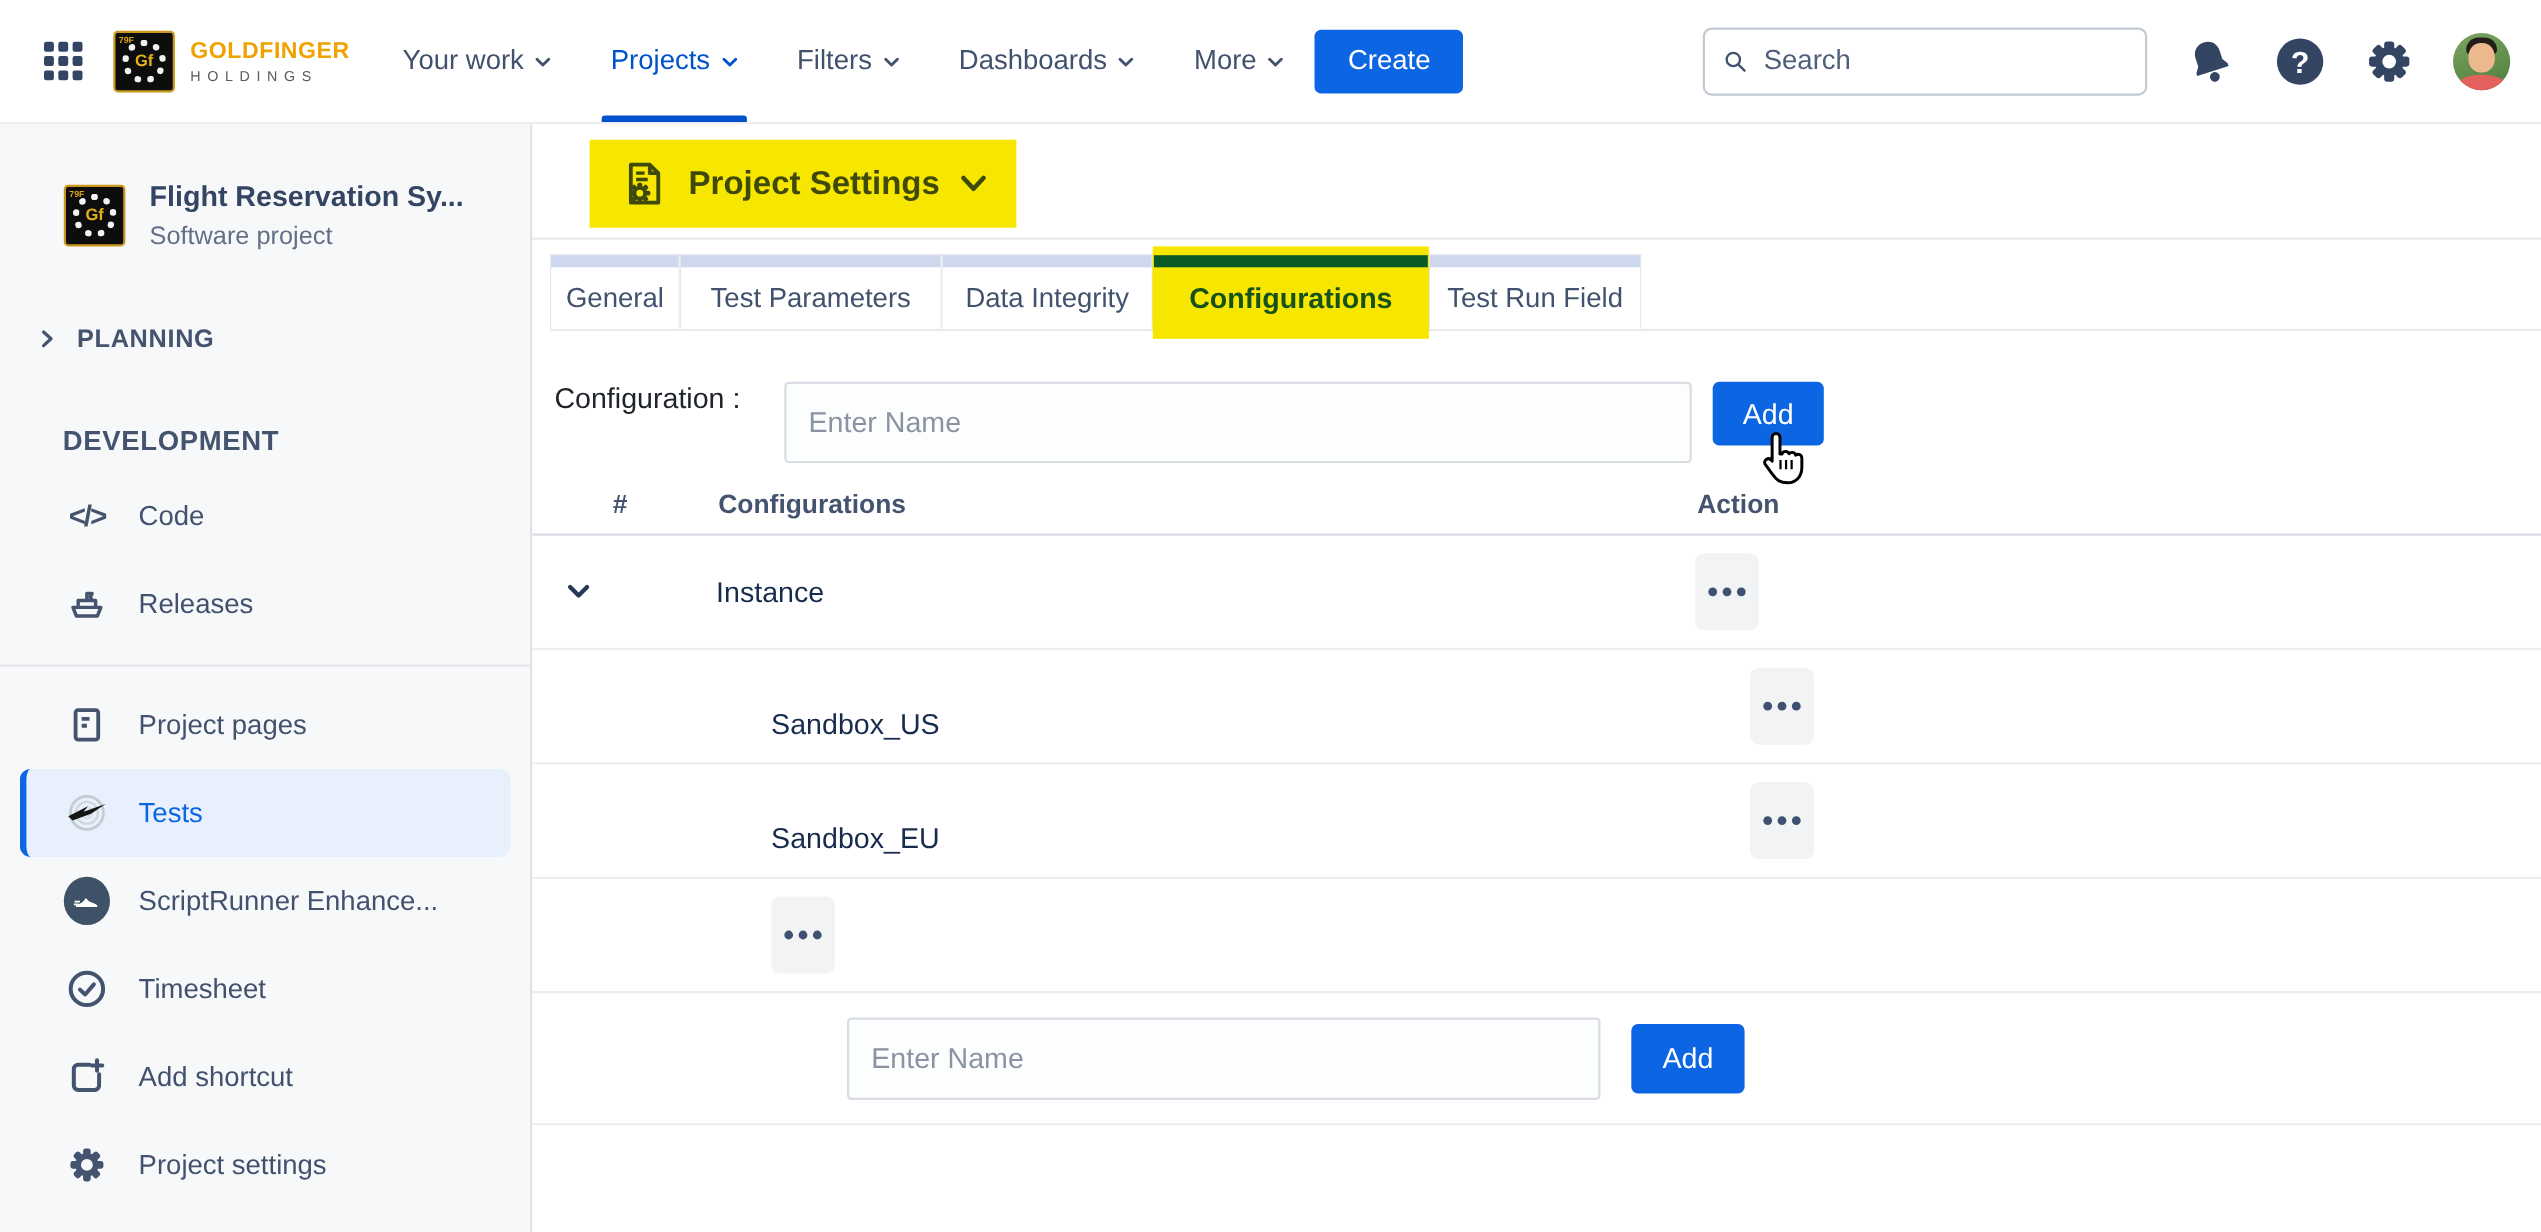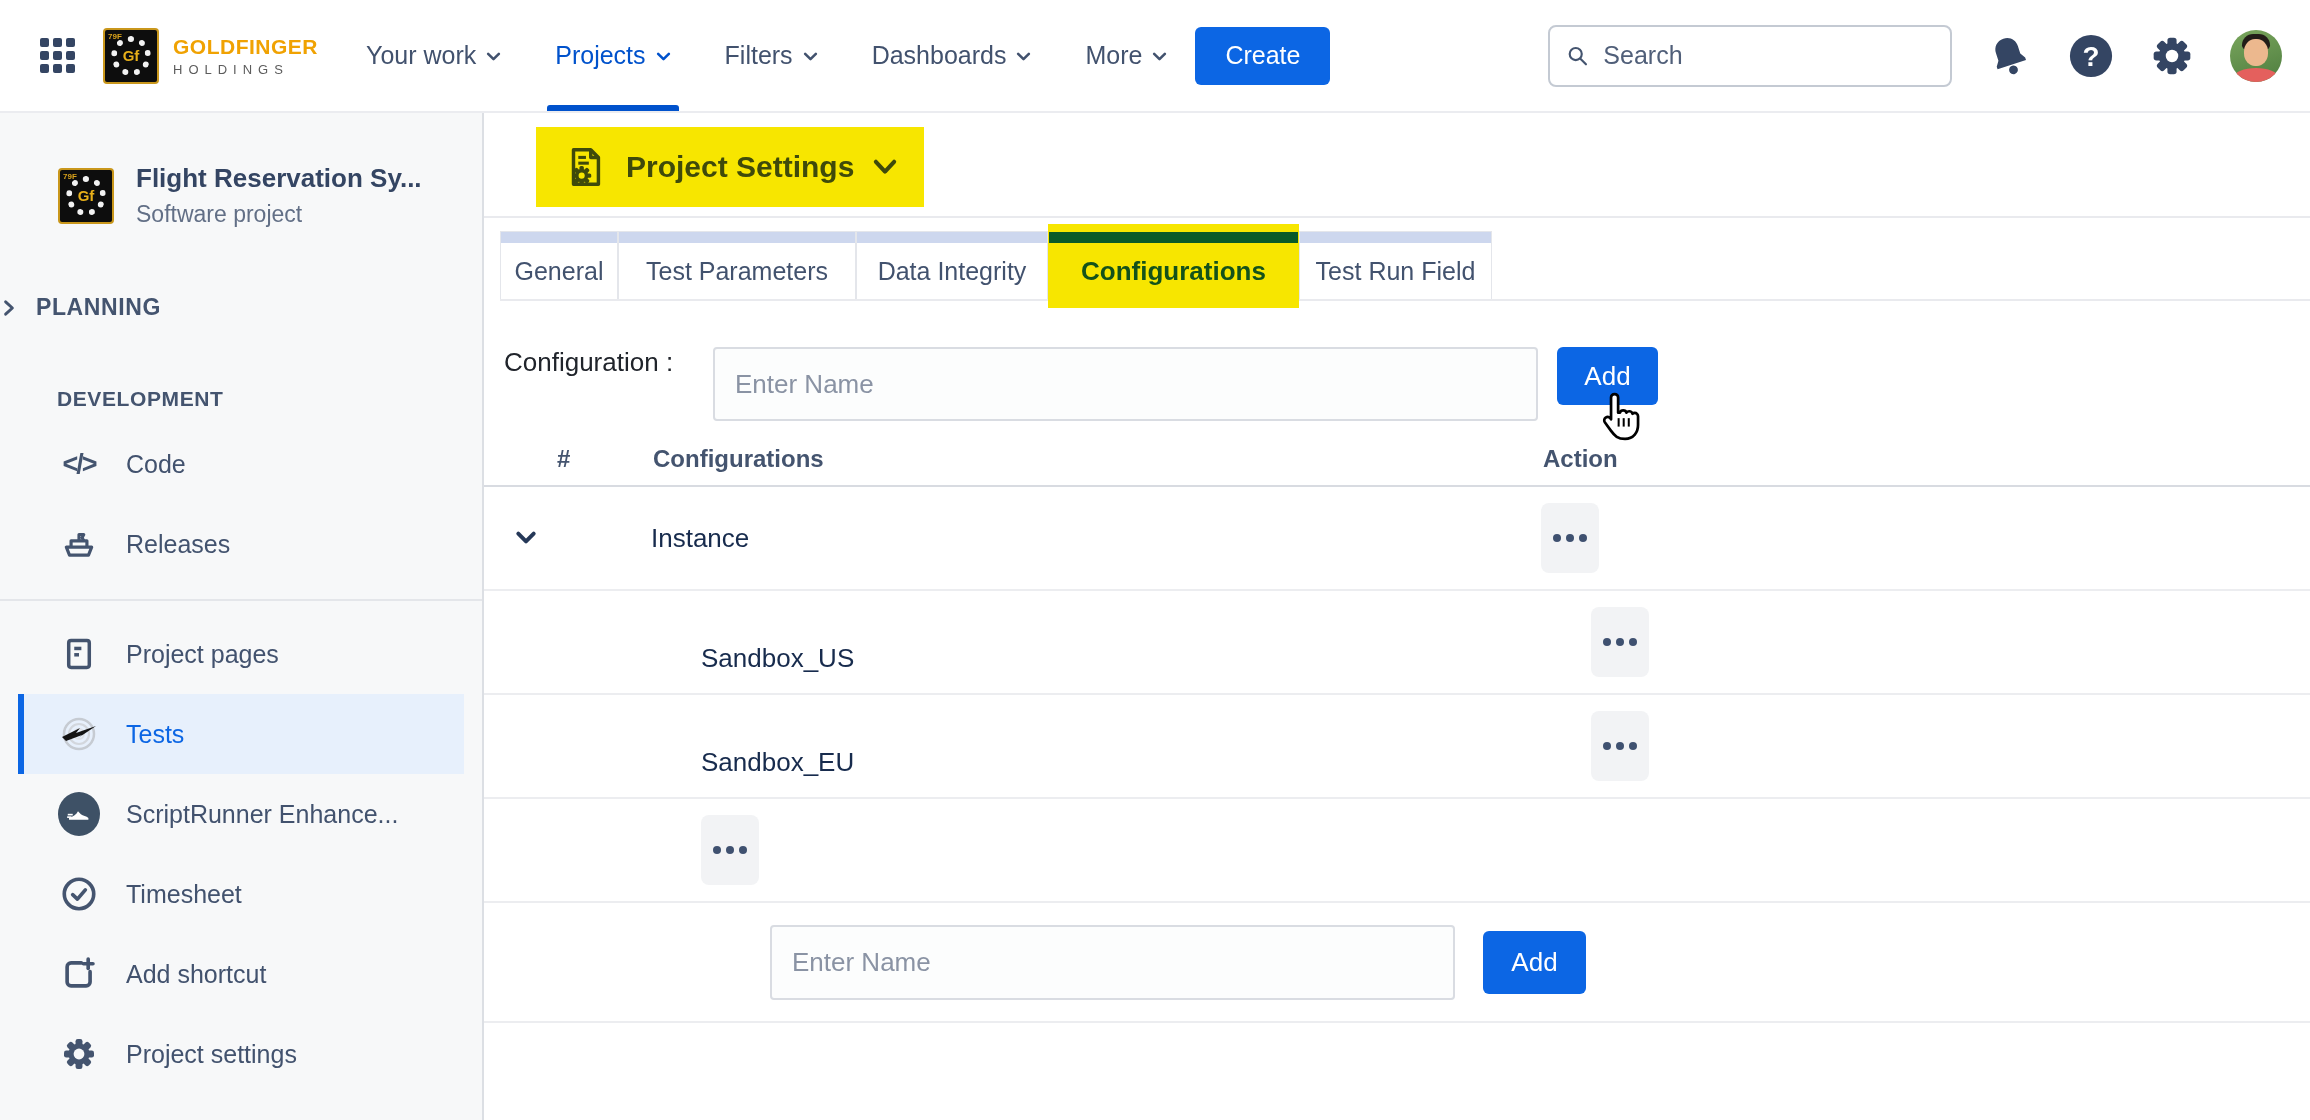--- a/index.html
+++ b/index.html
@@ -57,29 +57,29 @@
   
   .proj-head { display:flex; align-items:center; gap:22px; padding-left:58px; cursor:default; }
   .proj-icon { position:relative; width:56px; height:56px; background:#0d0d0d; border:2px solid #C9971C;
                border-radius:4px; display:flex; align-items:center; justify-content:center; flex:none; }
   .proj-icon .tiny { position:absolute; top:2px; left:3px; font-size:8px; color:#D9A21B; font-weight:bold; }
   .proj-icon .ring { width:40px; height:40px; border-radius:50%; border:6px dotted #f2f2f2;
                      display:flex; align-items:center; justify-content:center; }
   .proj-icon .gf { font-size:15px; font-weight:bold; color:#E8B019; }
   .proj-name { font-size:26px; font-weight:bold; color:#344563; }
   .proj-type { font-size:23px; color:#626F86; margin-top:7px; }
-  .section-row { display:flex; align-items:center; gap:18px; margin-top:66px;
+  .section-row { display:flex; align-items:center; gap:18px; padding-left:34px; margin-top:66px;
                  font-size:23px; font-weight:bold; color:#44546F; letter-spacing:0.6px; cursor:pointer; }
-  .section-label-dev { padding-left:57px; margin-top:66px; font-size:21px; font-weight:bold;
+  .section-label-dev { padding-left:57px; margin-top:66px; font-size:25px; font-weight:bold;
                  color:#44546F; letter-spacing:0.6px; }
   .sb-list { margin-top:13px; }
   .sb-item { display:flex; align-items:center; gap:26px; height:80px; padding-left:58px;
              font-size:25px; color:#42526E; cursor:pointer; }
   .sb-item .ic { width:42px; height:42px; display:flex; align-items:center; justify-content:center; flex:none; }
-  .sb-item.active { margin:0 18px; border-left:6px solid #0C66E4; border-radius:0;
+  .sb-item.active { margin:0 18px; border-left:6px solid #0C66E4; border-radius:10px;
              background:#E7F0FC; padding-left:34px; color:#0C66E4; font-weight:500; }
   .sb-divider { height:2px; background:#E4E6EA; margin:15px 0 13px 0; }
   .code-glyph { font-size:27px; font-weight:bold; color:#44546F; letter-spacing:-2px; }
   .sr-circle { width:44px; height:44px; border-radius:50%; background:#3E5166;
                display:flex; align-items:center; justify-content:center; }
 
   
   .title-section { padding:14px 0 0 52px; height:105px; border-bottom:2px solid #E9EAEE; }
   .title-highlight { display:inline-flex; align-items:center; gap:18px; background:#F7E600;
                      height:80px; padding:0 26px; cursor:pointer; }

